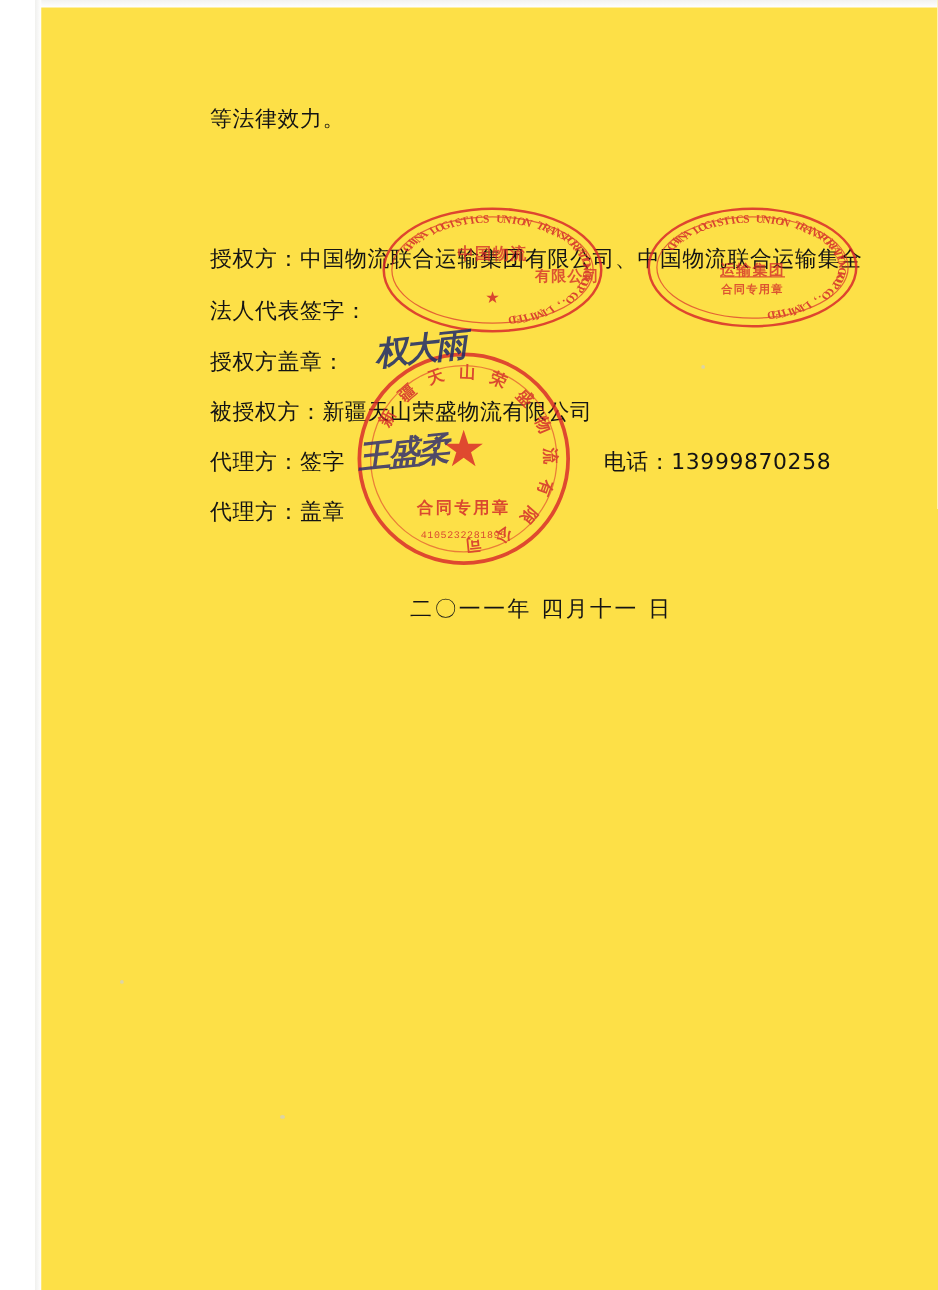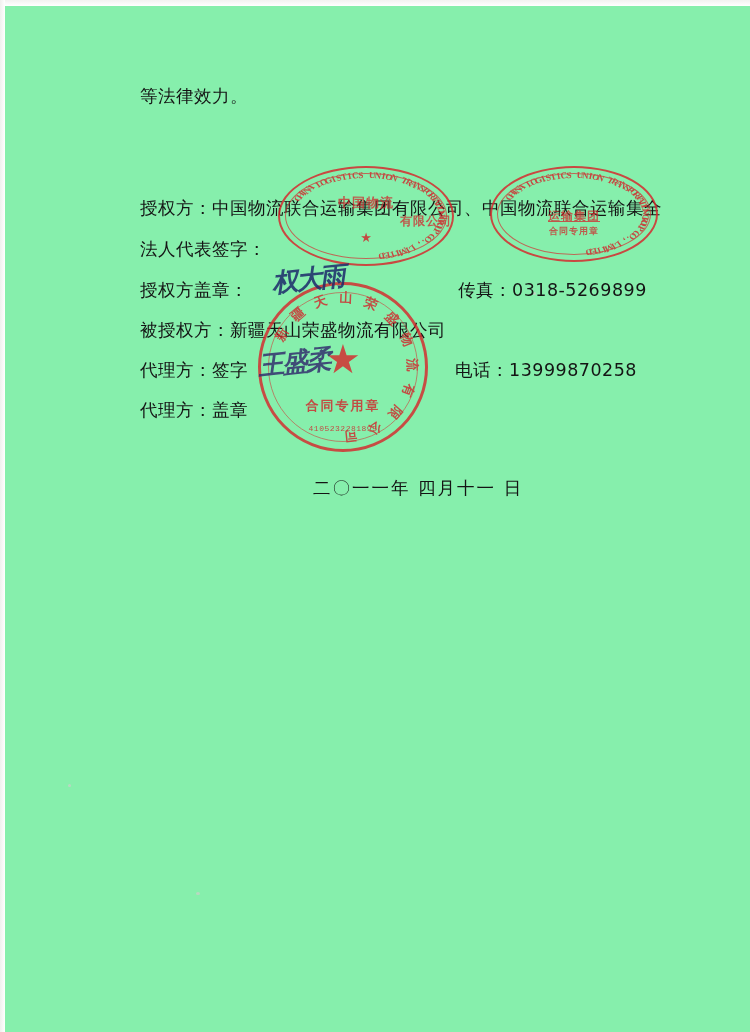--- a/index.html
+++ b/index.html
@@ -11,21 +11,22 @@
     width: 750px;
     height: 1032px;
     position: relative;
     font-family: "Liberation Serif", serif;
     color: #111;
     overflow: hidden;
   }
   .page {
     position: absolute;
     inset: 0;
-    background: #86efac;
+    background: #fde047;
+    margin-left: 28px;
   }
   
   .scan-edge-top {
     position: absolute;
     top: 0; left: 0; right: 0; height: 6px;
     background: linear-gradient(to bottom, #f2f2f0, #ffffff);
   }
   .scan-edge-left {
     position: absolute;
     top: 0; bottom: 0; left: 0; width: 5px;
@@ -57,21 +58,21 @@
   #line-auth-seal  { left: 140px; top: 282px; }
   #line-authorized { left: 140px; top: 322px; }
   #line-agent-sign { left: 140px; top: 362px; }
   #line-agent-seal { left: 140px; top: 402px; }
 
   #val-tel1  { left: 458px; top: 241px; }
   #val-fax   { left: 458px; top: 282px; }
   #val-tel2  { left: 455px; top: 362px; }
   #val-tel3  { left: 455px; top: 402px; }
 
-  #date-line { left: 313px; top: 480px; letter-spacing: 2px; }
+  #date-line { left: 300px; top: 480px; letter-spacing: 2px; }
 
   #footer-page {
     left: 0; right: 0; top: 960px;
     text-align: center;
     font-size: 14px;
     letter-spacing: 1px;
     color: #1a1a1a;
     white-space: nowrap;
   }
 
@@ -220,21 +221,20 @@
 
   <div class="doc-text" id="intro-line">等法律效力。</div>
 
   <div class="doc-text" id="line-auth">授权方：中国物流联合运输集团有限公司、中国物流联合运输集全</div>
   <div class="doc-text" id="line-legal-rep">法人代表签字：</div>
   <div class="doc-text" id="line-auth-seal">授权方盖章：</div>
   <div class="doc-text" id="line-authorized">被授权方：新疆天山荣盛物流有限公司</div>
   <div class="doc-text" id="line-agent-sign">代理方：签字</div>
   <div class="doc-text" id="line-agent-seal">代理方：盖章</div>
 
-  <div class="doc-text" id="val-fax">传真：0318-5269899</div>
   <div class="doc-text" id="val-tel2">电话：13999870258</div>
 
   <div class="doc-text" id="date-line">二〇一一年 四月十一 日</div>
 
 
   <div class="stamp oval-stamp" id="stamp-oval-1">
     <div class="inner-oval"></div>
     <div class="arc-text">
         <span style="transform: translate(-68.31px, -17.97px) rotate(-64deg) translate(-50%, -50%);">C</span>
         <span style="transform: translate(-65.62px, -20.68px) rotate(-59.7deg) translate(-50%, -50%);">H</span>

